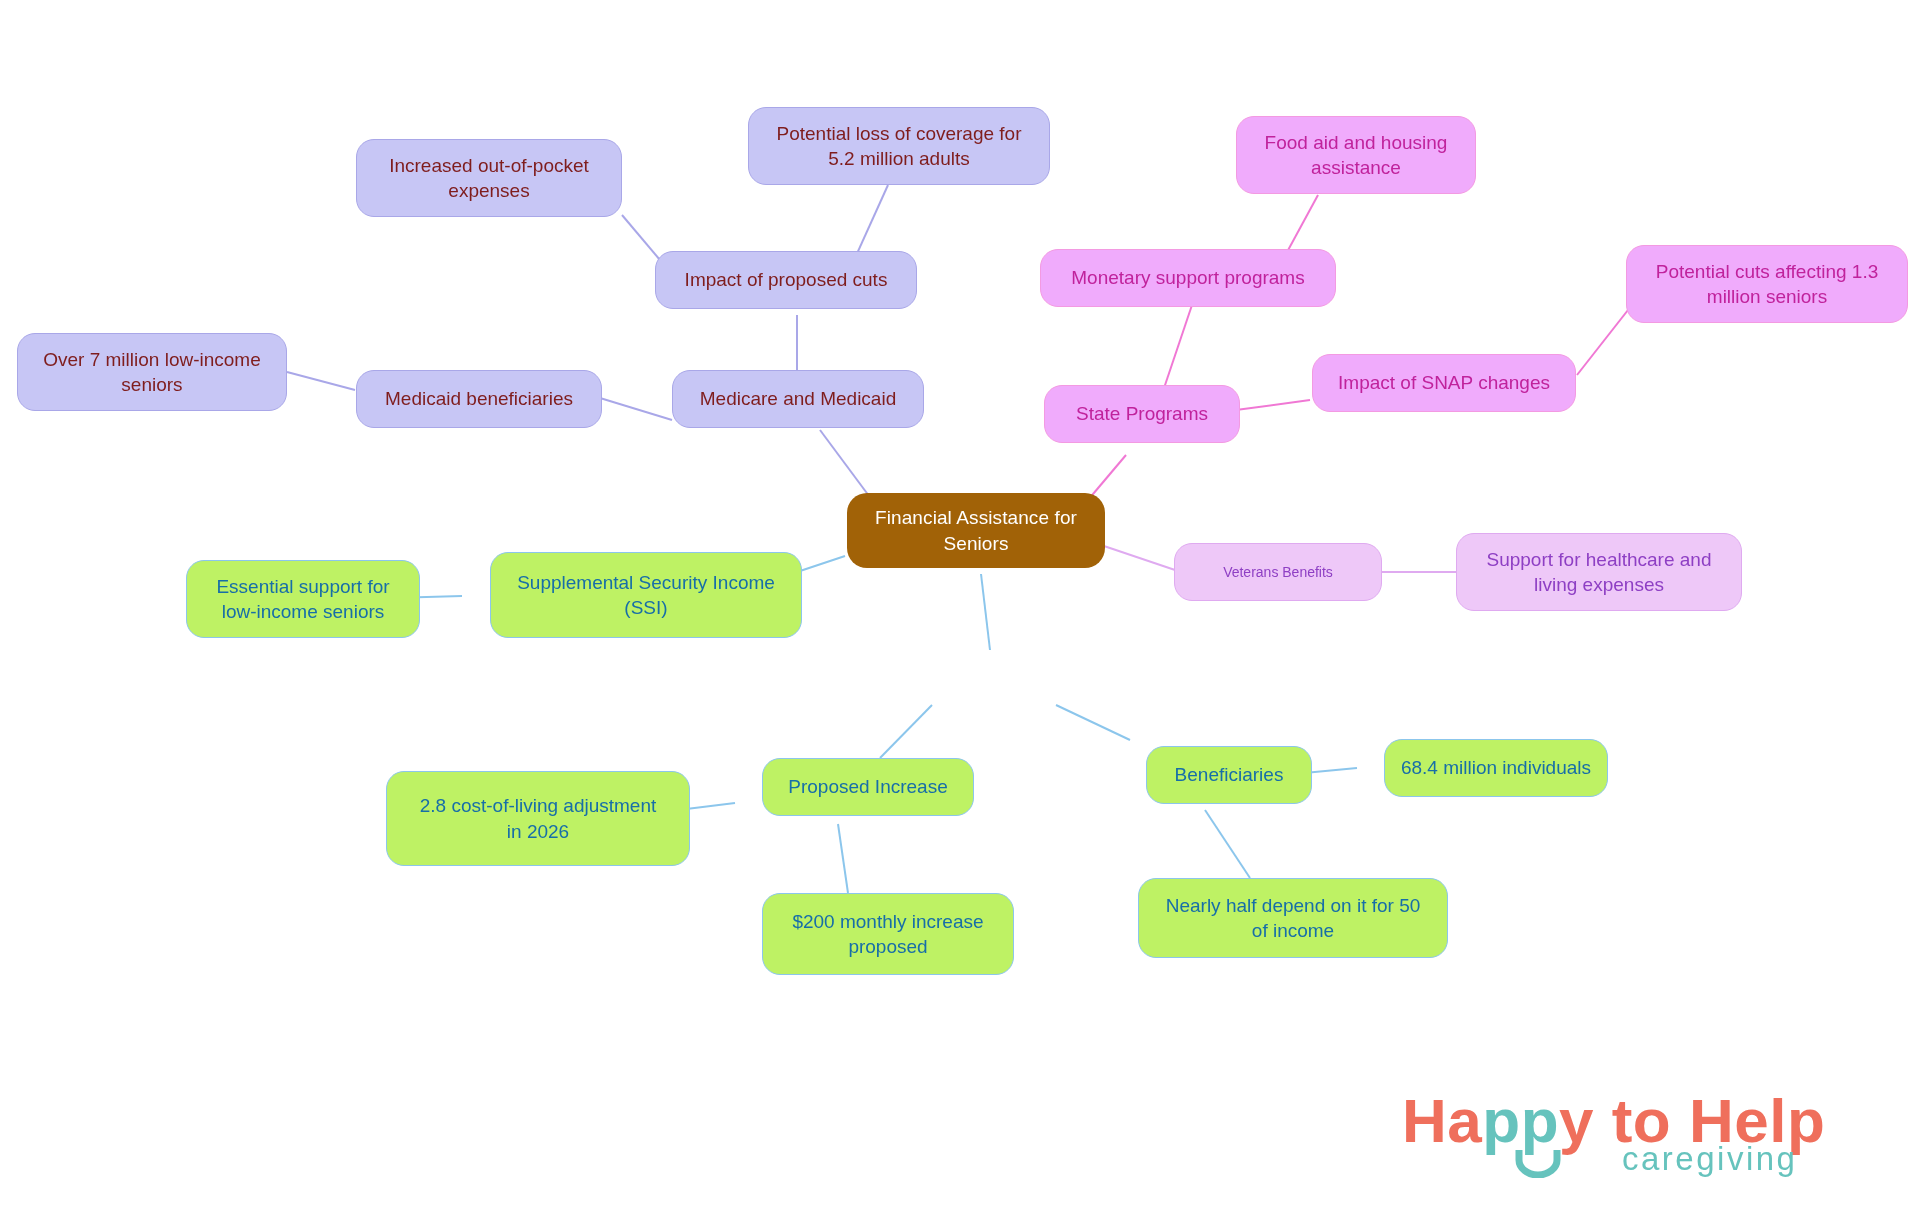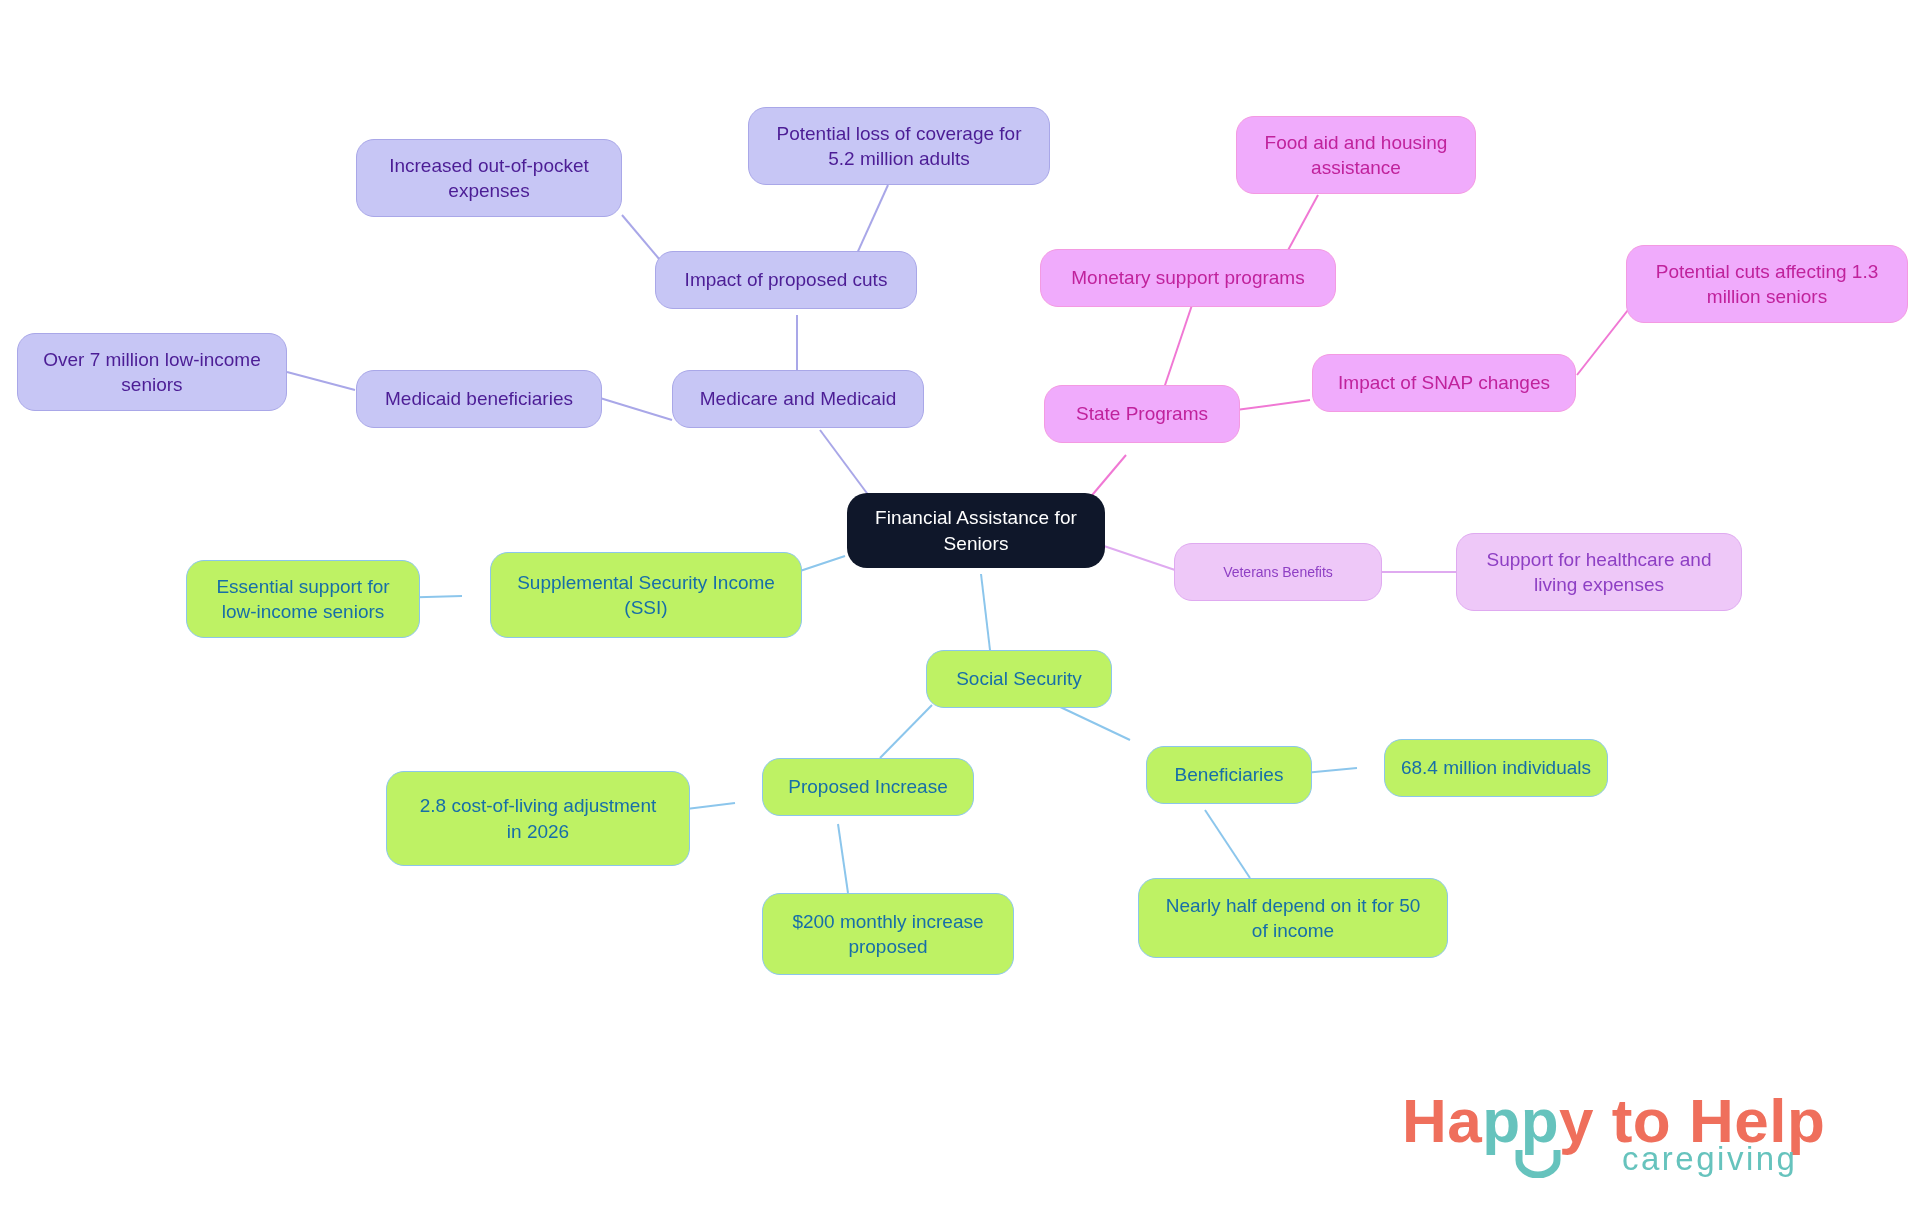--- a/index.html
+++ b/index.html
@@ -44,41 +44,41 @@
     border-radius: 20px;
     border: none;
     color: #ffffff;
     font-size: 19px;
     letter-spacing: 0.1px;
   }
   
   .pal-purple {
     background: #c7c6f5;
     border-color: #a9a7e8;
-    color: #4c1d95;
+    color: #7f1d1d;
     text-align: center;
   }
   .pal-pink {
     background: #f0abfc;
     border-color: #f39ae2;
     color: #c0229c;
   }
   .pal-violet {
     background: #eec8f8;
     border-color: #dfaaf0;
     color: #8e3fc4;
   }
   .pal-blue {
     background: #bef264;
     border-color: #8cc6ec;
     color: #176ea8;
     margin-left: 28px;
   }
   .pal-black {
-    background: #0f172a;
+    background: #a16207;
   }
   
   #logo {
     position: absolute;
     left: 1402px;
     top: 1090px;
     width: 470px;
     height: 105px;
   }
   .logo-main {
@@ -212,23 +212,20 @@
   <div class="node pal-blue" style="left:462px; top:552px; width:312px; height:86px; font-size:19px;">
     <span>Supplemental Security Income
 (SSI)</span>
   </div>
 
   <div class="node pal-blue" style="left:158px; top:560px; width:234px; height:78px; font-size:19px;">
     <span>Essential support for
 low-income seniors</span>
   </div>
 
-  <div class="node pal-blue" style="left:898px; top:650px; width:186px; height:58px; font-size:19px;">
-    <span>Social Security</span>
-  </div>
 
   <div class="node pal-blue" style="left:734px; top:758px; width:212px; height:58px; font-size:19px;">
     <span>Proposed Increase</span>
   </div>
 
   <div class="node pal-blue" style="left:358px; top:771px; width:304px; height:95px; font-size:19px;">
     <span>2.8 cost-of-living adjustment
 in 2026</span>
   </div>
 

